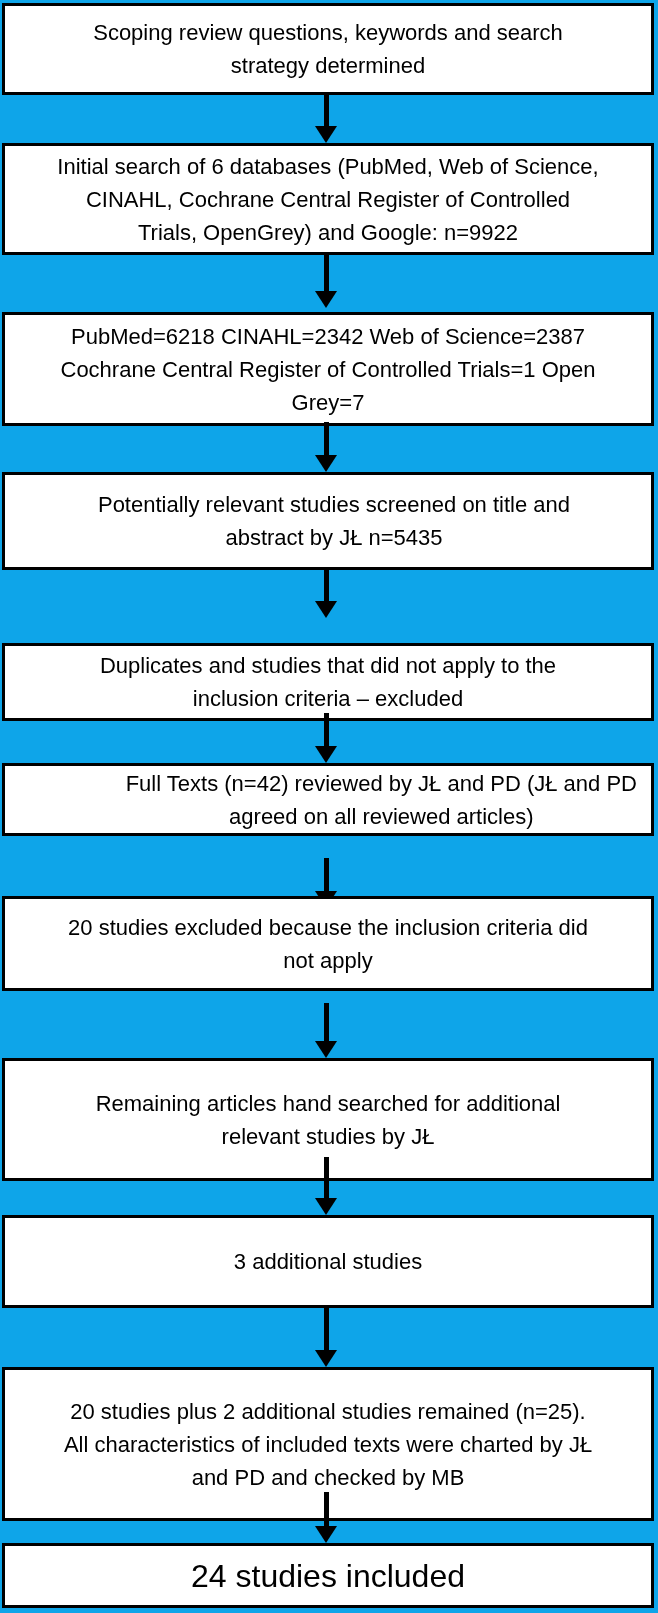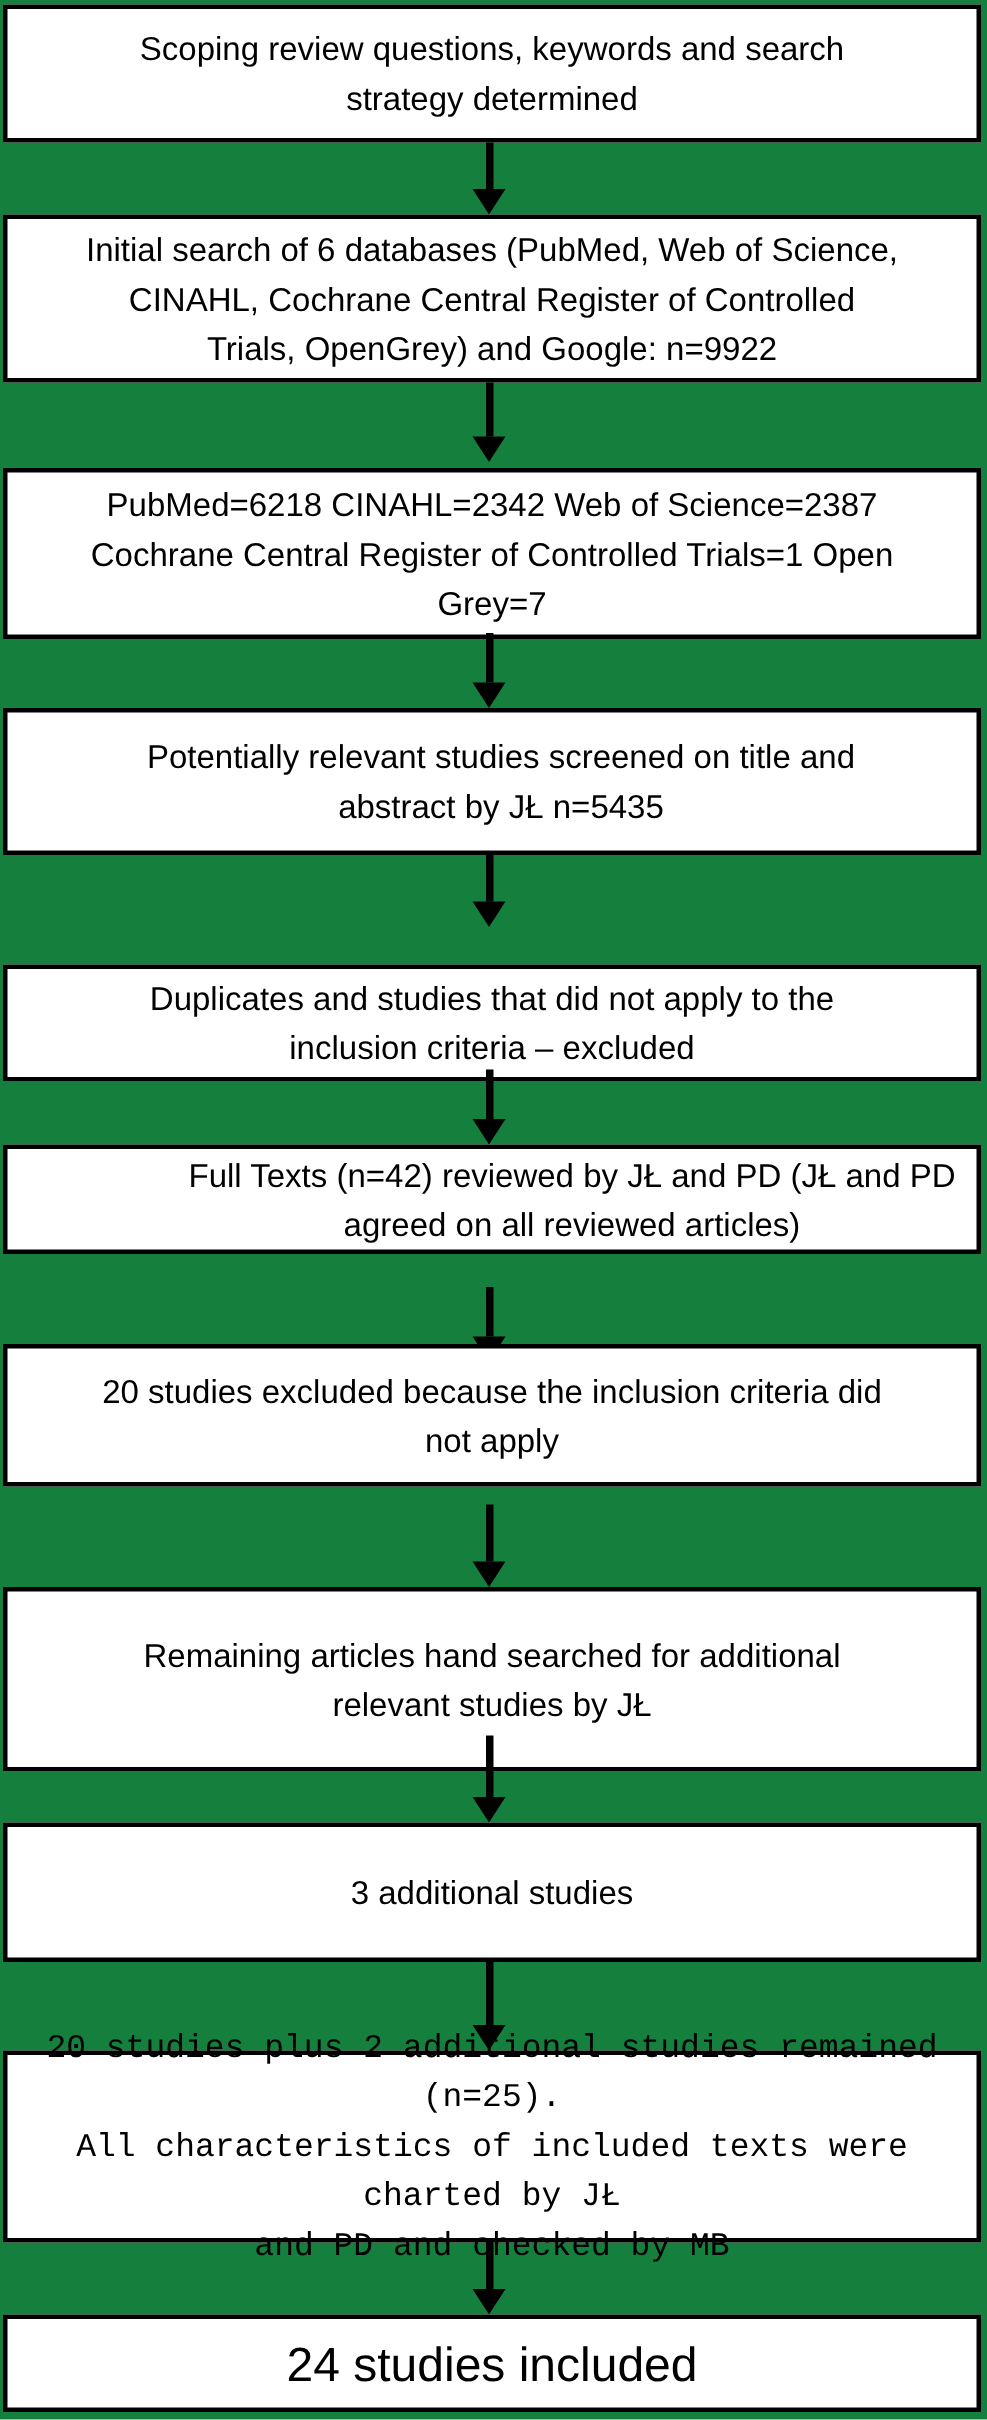--- a/index.html
+++ b/index.html
@@ -4,21 +4,21 @@
 <style>
   html, body {
     margin: 0;
     padding: 0;
     background: #ffffff;
   }
   .canvas {
     position: relative;
     width: 658px;
     height: 1613px;
-    background: #15803d;
+    background: #0ea5e9;
     font-family: "Liberation Sans", sans-serif;
     color: #000000;
   }
   .flow-box {
     position: absolute;
     left: 2px;
     width: 652px;
     box-sizing: border-box;
     border: 3px solid #000000;
     background: #ffffff;
@@ -62,21 +62,21 @@
   
   .b0  { top: 3px;    height: 92px; }
   .b1  { top: 143px;  height: 112px; }
   .b2  { top: 312px;  height: 114px; }
   .b3  { top: 472px;  height: 98px; padding-left: 12px; }
   .b4  { top: 643px;  height: 78px; }
   .b5  { top: 763px;  height: 73px; justify-content: flex-end; }
   .b6  { top: 896px;  height: 95px; }
   .b7  { top: 1058px; height: 123px; }
   .b8  { top: 1215px; height: 93px; align-items: center; }
-  .b9  { top: 1367px; height: 128px; font-family: Liberation Mono, monospace; }
+  .b9  { top: 1367px; height: 154px; }
   .b10 { top: 1543px; height: 65px; }
 
   
   .a0 { top: 95px;   height: 48px; }
   .a1 { top: 255px;  height: 53px; }
   .a2 { top: 422px;  height: 50px; }
   .a3 { top: 570px;  height: 48px; }
   .a4 { top: 713px;  height: 50px; }
   .a5 { top: 858px;  height: 50px; }
   .a6 { top: 1003px; height: 55px; }

